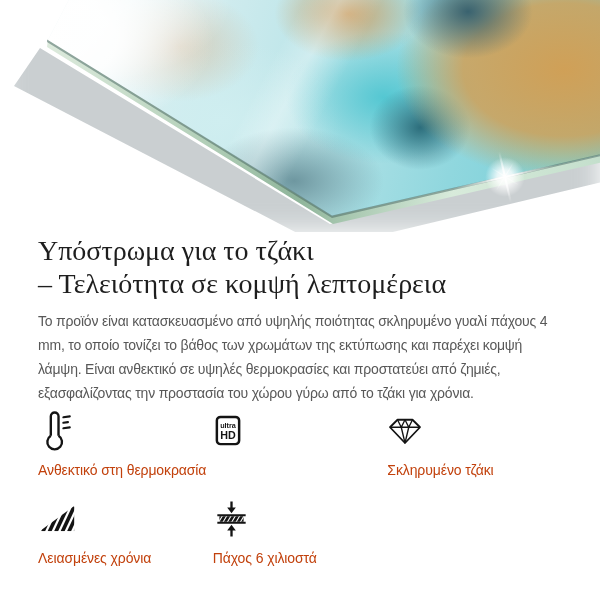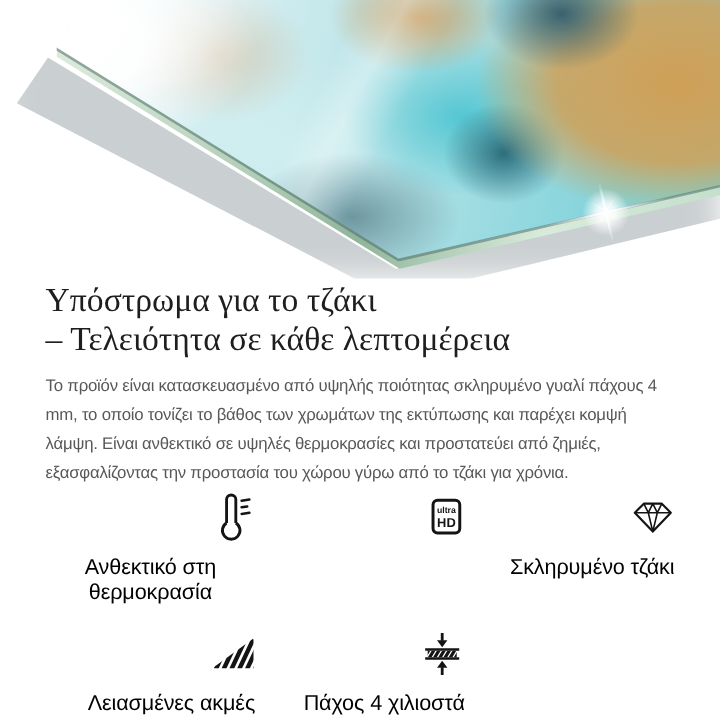--- a/index.html
+++ b/index.html
@@ -66,24 +66,24 @@
     font-weight:400;font-size:28px;line-height:1.19;color:#1e1e1e;
   }
   h1 span{display:block;}
   .desc{
     margin:8px 0 0;font-size:14px;line-height:1.73;color:#585858;letter-spacing:-.2px;
   }
   
   .features{
     margin-top:2px;display:grid;grid-template-columns:repeat(3,1fr);row-gap:18px;
   }
-  .feature{display:flex;flex-direction:column;align-items:flex-end;text-align:center;}
+  .feature{display:flex;flex-direction:column;align-items:flex-start;text-align:center;}
   .icon-box{height:46px;display:flex;align-items:center;justify-content:center;}
   .icon-box svg{display:block;}
-  .feature .label{margin-top:8px;font-size:18px;color:#000000;letter-spacing:-.1px;}
+  .feature .label{margin-top:8px;font-size:14px;color:#c2410c;letter-spacing:-.1px;}
 </style>
 </head>
 <body>
 
 <div class="page">
 
   <div class="hero">
     <div class="glass-shadow"></div>
     <div class="glass-edge"></div>
     <div class="art"></div>
@@ -94,21 +94,21 @@
         <i class="s-v"></i>
         <i class="s-d1"></i>
         <i class="s-d2"></i>
     </div>
   </div>
 
   <div class="content">
 
     <h1>
       <span>Υπόστρωμα για το τζάκι</span>
-      <span>– Τελειότητα σε κάθε λεπτομέρεια</span>
+      <span>– Τελειότητα σε κομψή λεπτομέρεια</span>
     </h1>
 
     <p class="desc">Το προϊόν είναι κατασκευασμένο από υψηλής ποιότητας σκληρυμένο γυαλί πάχους 4 mm, το οποίο τονίζει το βάθος των χρωμάτων της εκτύπωσης και παρέχει κομψή λάμψη. Είναι ανθεκτικό σε υψηλές θερμοκρασίες και προστατεύει από ζημιές, εξασφαλίζοντας την προστασία του χώρου γύρω από το τζάκι για χρόνια.</p>
 
     <div class="features">
 
       <div class="feature">
         <div class="icon-box">
           <svg width="37" height="44" viewBox="0 0 40 48" fill="none">
             <path d="M13.8 29.2 L13.8 8 A4.2 4.2 0 0 1 22.2 8 L22.2 29.2" stroke="#141414" stroke-width="2.6"></path>
@@ -151,21 +151,21 @@
             <g clip-path="url(#triclip)" stroke="#141414" stroke-width="4.6">
               <line x1="6" y1="35" x2="21" y2="3"></line>
               <line x1="14.2" y1="35" x2="29.2" y2="3"></line>
               <line x1="22.4" y1="35" x2="37.4" y2="3"></line>
               <line x1="30.6" y1="35" x2="45.6" y2="3"></line>
               <line x1="38.8" y1="35" x2="53.8" y2="3"></line>
               <line x1="47" y1="35" x2="62" y2="3"></line>
             </g>
           </svg>
         </div>
-        <div class="label">Λειασμένες ακμές</div>
+        <div class="label">Λειασμένες χρόνια</div>
       </div>
 
       <div class="feature">
         <div class="icon-box">
           <svg width="37" height="40" viewBox="0 0 44 48">
             <defs>
               <clipPath id="barclip">
                   <rect x="7.5" y="20.8" width="29" height="6.4"></rect>
                 </clipPath>
             </defs>
@@ -178,18 +178,18 @@
               <line x1="23.8" y1="29.5" x2="30.3" y2="18.5"></line>
               <line x1="29" y1="29.5" x2="35.5" y2="18.5"></line>
               <line x1="34.2" y1="29.5" x2="40.7" y2="18.5"></line>
             </g>
             <path d="M22 3 V10.8" stroke="#141414" stroke-width="2.8"></path>
             <polygon points="16.8,10.2 27.2,10.2 22,17.2" fill="#141414"></polygon>
             <path d="M22 45 V37.2" stroke="#141414" stroke-width="2.8"></path>
             <polygon points="16.8,37.8 27.2,37.8 22,30.8" fill="#141414"></polygon>
           </svg>
         </div>
-        <div class="label">Πάχος 4 χιλιοστά</div>
+        <div class="label">Πάχος 6 χιλιοστά</div>
       </div>
 
     </div>
   </div>
 </div>
 
 </body></html>

